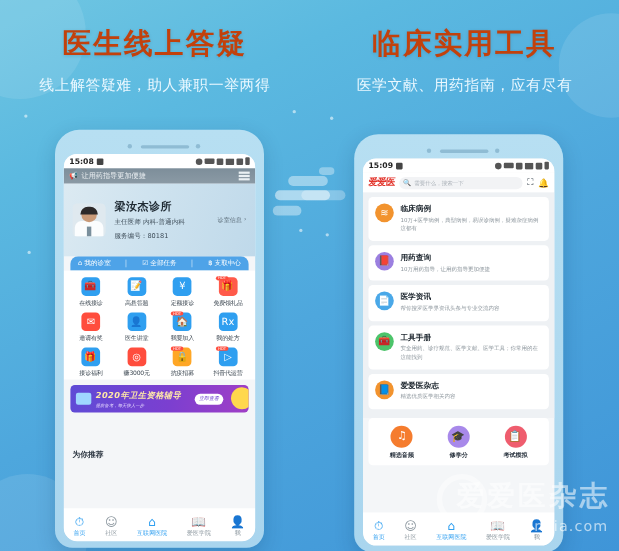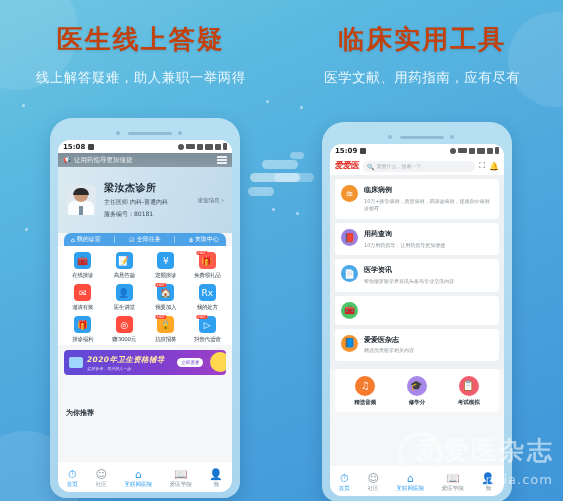--- a/index.html
+++ b/index.html
@@ -353,20 +353,24 @@
         </div>
         <div class="ritem">
           <div class="rav" style="background:#4aa8e8">📄</div>
           <div>
             <div class="rtit">医学资讯</div>
             <div class="rdesc">帮你搜罗医学界资讯头条与专业交流内容</div>
           </div>
         </div>
         <div class="ritem">
           <div class="rav" style="background:#4cc46a">🧰</div>
+          <div>
+            <div class="rtit">工具手册</div>
+            <div class="rdesc">安全用药、诊疗规范、医学文献、医学工具；你常用的在这能找到</div>
+          </div>
         </div>
         <div class="ritem">
           <div class="rav" style="background:#f2932e">📘</div>
           <div>
             <div class="rtit">爱爱医杂志</div>
             <div class="rdesc">精选优质医学相关内容</div>
           </div>
         </div>
       </div>
     <div class="rquick" id="rquick">

